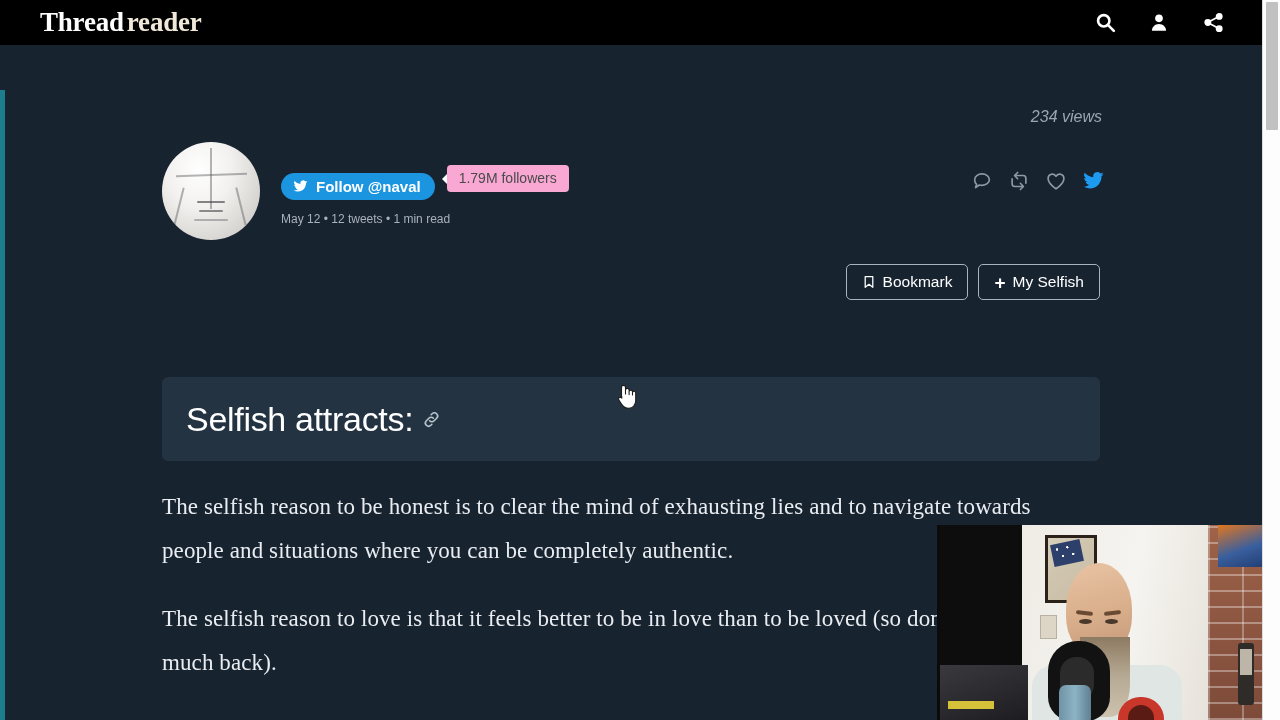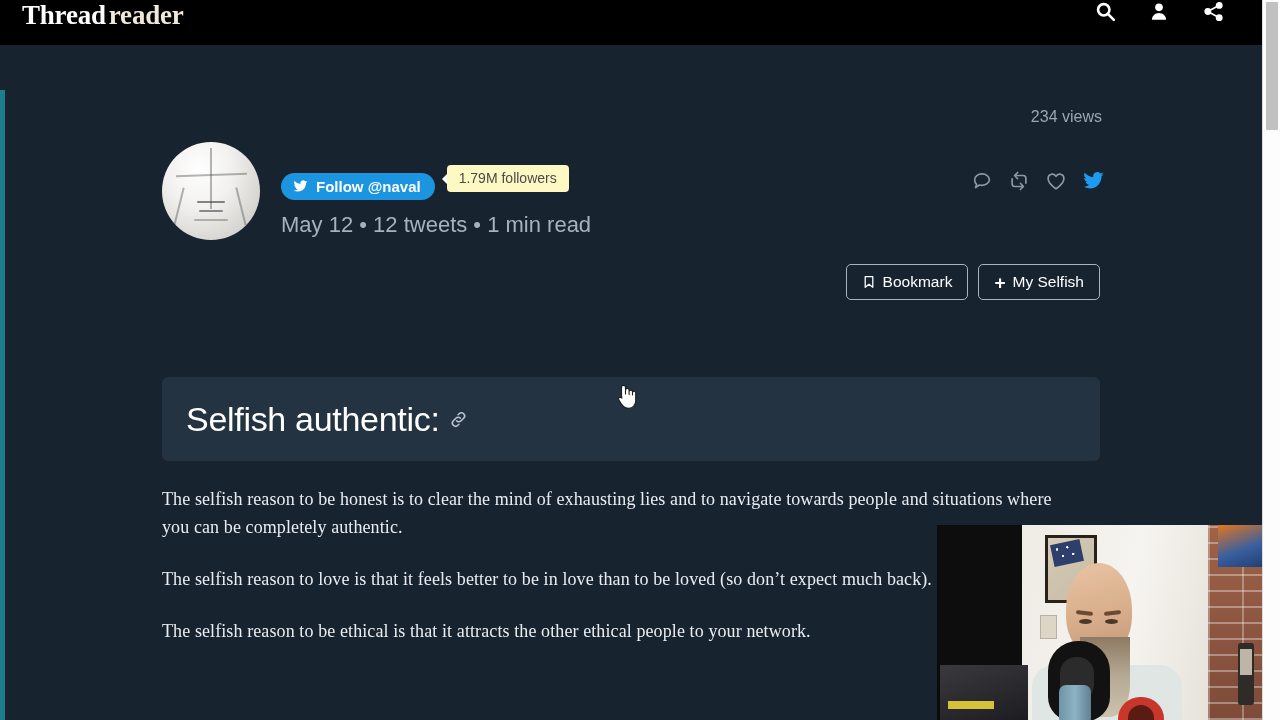--- a/index.html
+++ b/index.html
@@ -28,23 +28,23 @@
     background: #1c7d8e;
   }
 
   
   .header {
     position: absolute;
     left: 0; top: 0;
     width: 1262px; height: 45px;
     background: #000000;
     display: flex;
-    align-items: flex-start;
+    align-items: center;
     justify-content: space-between;
-    padding: 0 20px 0 22px;
+    padding: 0 20px 0 40px;
   }
   .logo {
     font-family: "Liberation Serif", serif;
     font-size: 27px;
     font-weight: bold;
     letter-spacing: -0.2px;
     white-space: nowrap;
   }
   .logo .lg-a { color: #ffffff; }
   .logo .lg-b { color: #f0e8d8; margin-left: 3px; }
@@ -68,20 +68,21 @@
     left: 0; top: 45px;
     width: 1262px; height: 675px;
     background: #182330;
   }
 
   .views {
     position: absolute;
     right: 160px; top: 63px;
     color: #9aa6b2;
     font-size: 16px;
+    font-style: italic;
   }
 
   .social-row {
     position: absolute;
     right: 156px; top: 125px;
     display: flex;
     align-items: center;
     gap: 14px;
   }
   .social-row .sicon { cursor: pointer; display: block; }
@@ -135,21 +136,21 @@
     font-weight: bold;
     height: 27px;
     padding: 0 14px 0 11px;
     border-radius: 14px;
     cursor: pointer;
     white-space: nowrap;
     margin-top: 16px;
   }
   .followers-badge {
     position: relative;
-    background: #fef9c3;
+    background: #f9a8d4;
     color: #4a4a4a;
     font-size: 14px;
     height: 27px;
     line-height: 27px;
     padding: 0 12px;
     border-radius: 4px;
     margin-left: 12px;
     white-space: nowrap;
   }
   .followers-badge::before {
@@ -157,21 +158,21 @@
     position: absolute;
     left: -5px; top: 9px;
     width: 0; height: 0;
     border-top: 5px solid transparent;
     border-bottom: 5px solid transparent;
     border-right: 5px solid #ffffff;
   }
   .meta-line {
     margin-top: 12px;
     color: #a8b2bd;
-    font-size: 22px;
+    font-size: 12px;
   }
 
   
   .actions {
     position: absolute;
     right: 162px; top: 219px;
     display: flex;
     gap: 10px;
   }
   .act-btn {
@@ -217,22 +218,22 @@
 
   
   .body-copy {
     position: absolute;
     left: 162px; top: 440px;
     width: 900px;
   }
   .para {
     font-family: "Liberation Serif", serif;
     color: #e9edf1;
-    font-size: 18px;
-    line-height: 28px;
+    font-size: 23px;
+    line-height: 44px;
     margin-bottom: 24px;
     letter-spacing: 0.1px;
   }
 
   
   .webcam {
     position: absolute;
     left: 937px; top: 525px;
     width: 343px; height: 195px;
     overflow: hidden;
@@ -411,21 +412,21 @@
         </svg>
         <span>Bookmark</span>
       </button>
       <button class="act-btn">
         <span style="font-size:19px;font-weight:bold;line-height:1;">+</span>
         <span>My Selfish</span>
       </button>
     </div>
 
     <div class="title-box">
-      <span class="title-text">Selfish authentic:</span>
+      <span class="title-text">Selfish attracts:</span>
       <span class="anchor-icon">
         <svg width="19" height="19" viewBox="0 0 24 24" fill="none" stroke="#b9c4cf" stroke-width="2" stroke-linecap="round">
           <path d="M9.6 13.6a4 4 0 0 0 5.7 0l3.2-3.2a4 4 0 1 0-5.7-5.7l-1.3 1.3"></path>
           <path d="M14.4 10.4a4 4 0 0 0-5.7 0l-3.2 3.2a4 4 0 1 0 5.7 5.7l1.3-1.3"></path>
         </svg>
       </span>
     </div>
 
     <div class="body-copy">
       <p class="para">The selfish reason to be honest is to clear the mind of exhausting lies and to navigate towards people and situations where you can be completely authentic.</p>

